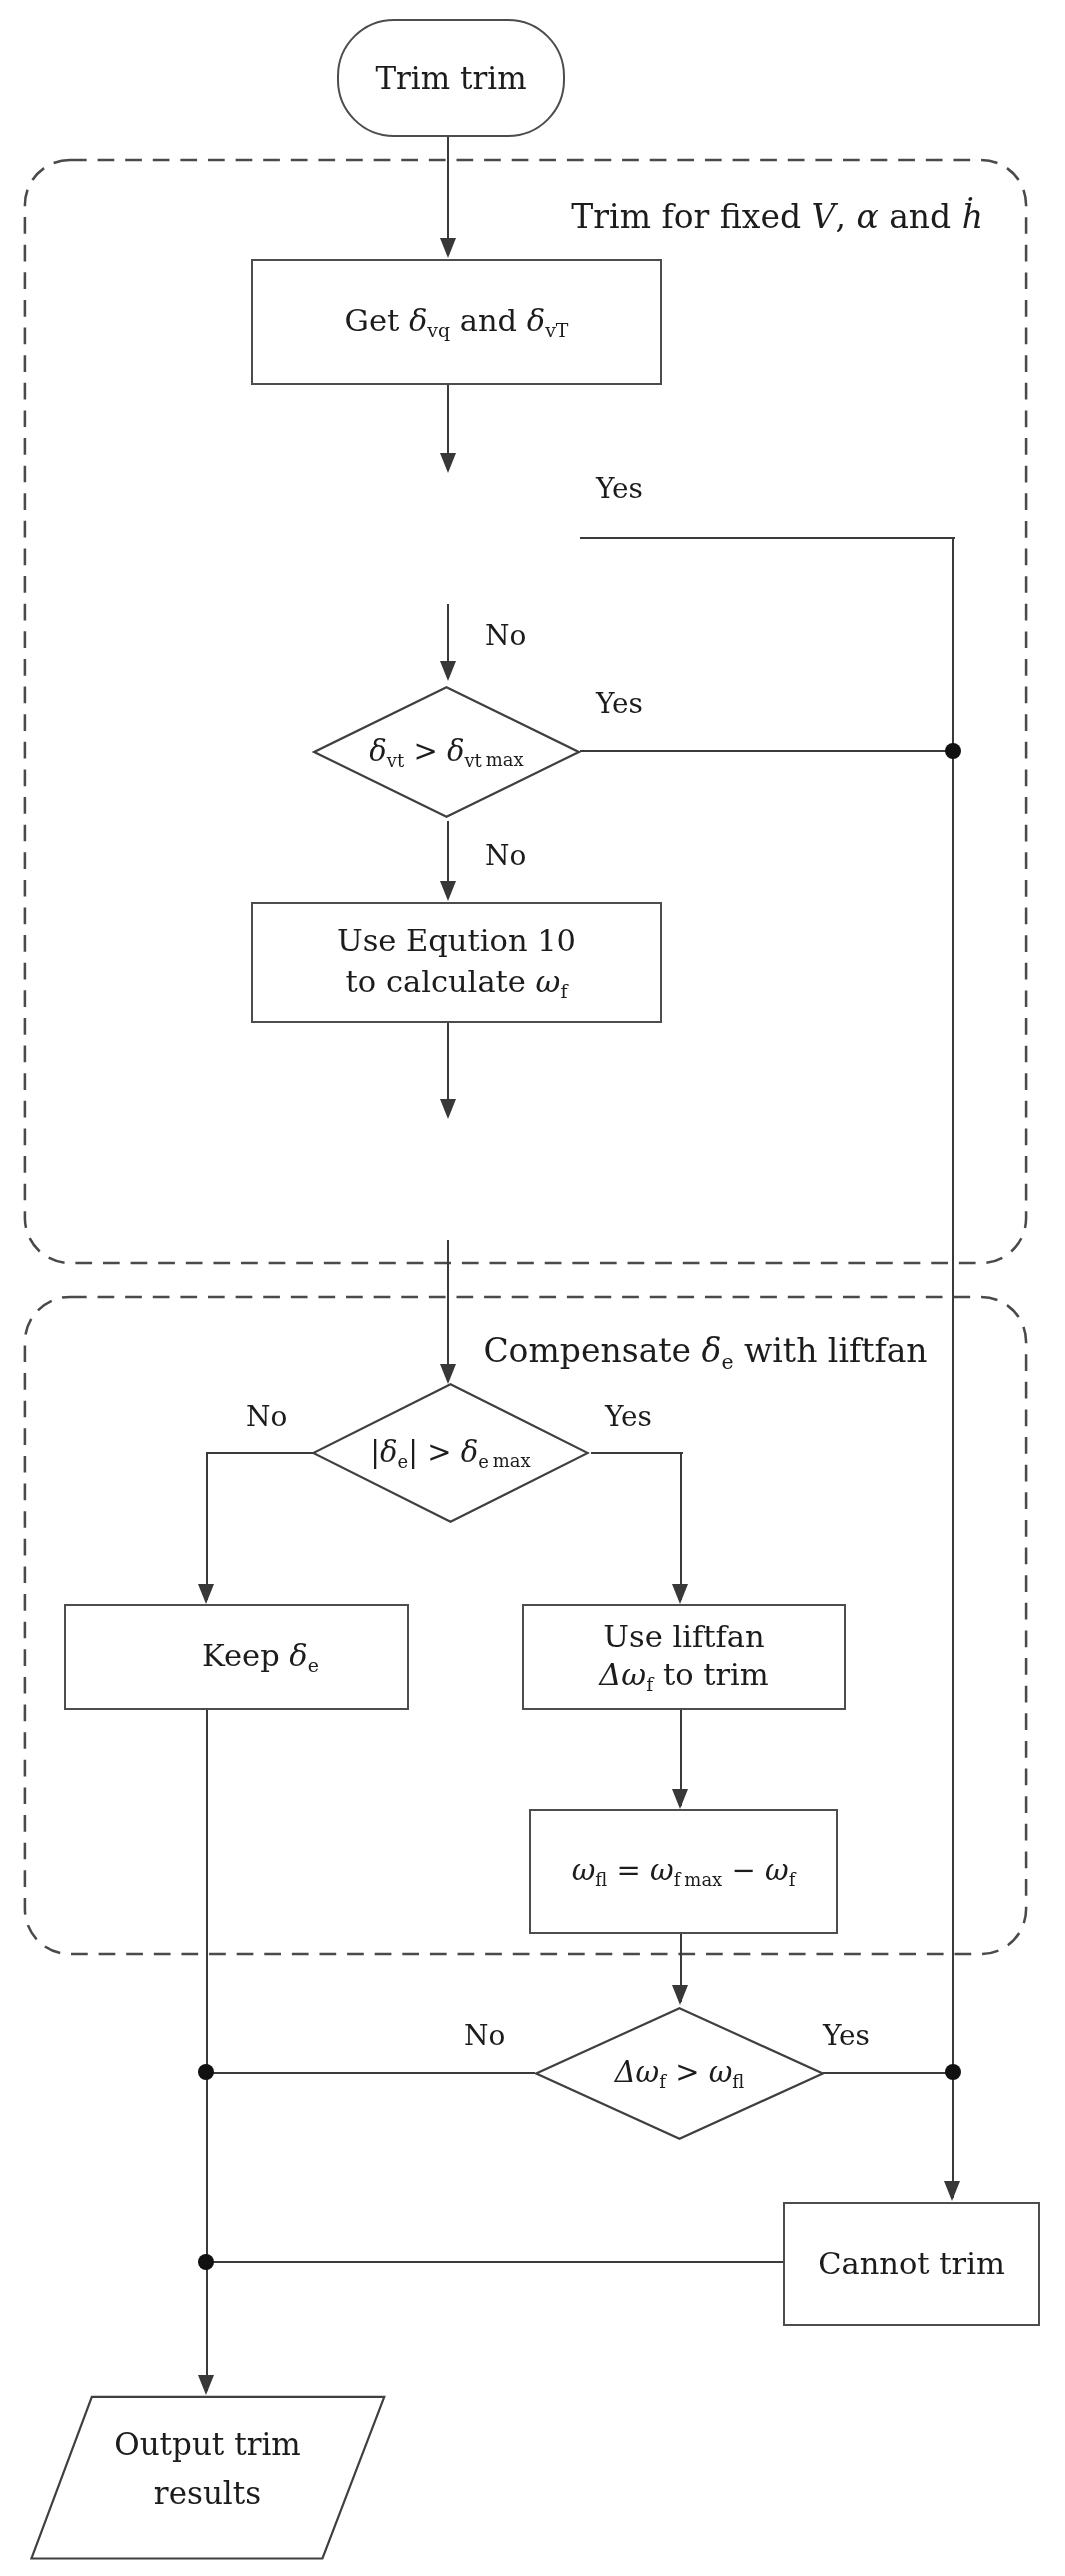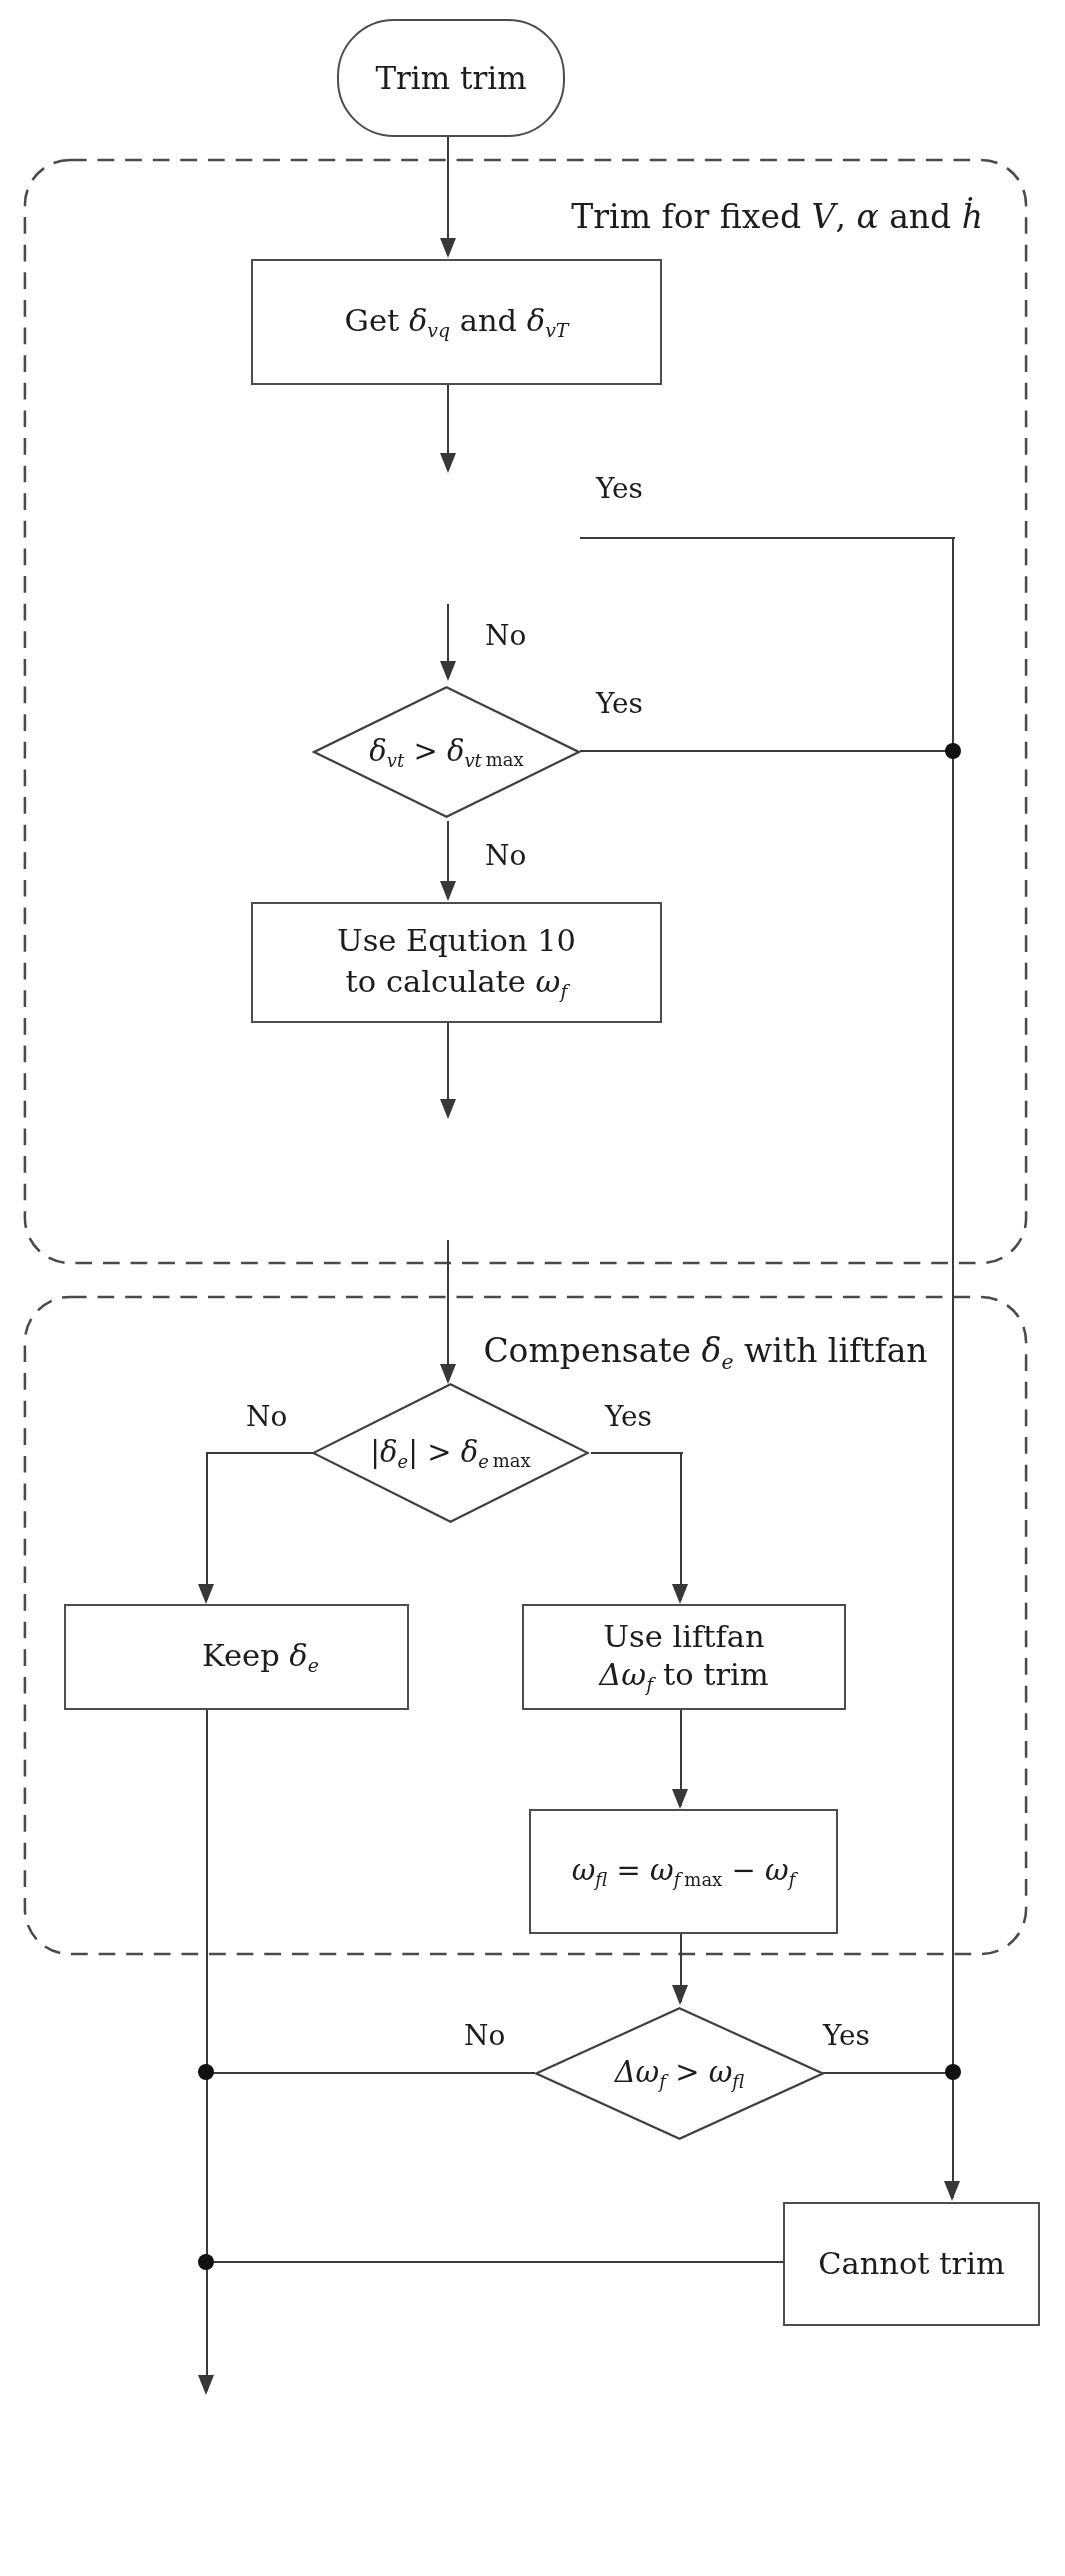--- a/index.html
+++ b/index.html
@@ -28,21 +28,21 @@
   .dtext { position:absolute; inset:0; display:flex; align-items:center; justify-content:center;
            font-size:29px; text-align:center; }
   .para { position:absolute; }
   .para svg { position:absolute; left:0; top:0; width:100%; height:100%; }
   .ptext { position:absolute; text-align:center; font-size:31px; line-height:1.58; }
   .region { position:absolute; }
   .region svg { position:absolute; left:0; top:0; width:100%; height:100%; }
   .region-label { position:absolute; font-size:33px; }
   .edge-label { position:absolute; font-size:28px; }
   .m { font-style:italic; }
-  .sub { font-size:0.62em; font-style:italic; vertical-align:-0.32em; }
+  .sub { font-size:0.62em; vertical-align:-0.32em; }
   .rm { font-style:normal; margin-left:0.22em; }
 </style>
 </head>
 <body>
 
 <div class="canvas">
 
   <div class="region" style="left:22px; top:157px; width:1007px; height:1109px;">
     <svg viewBox="0 0 1386 1526" preserveAspectRatio="none">
       <rect x="4" y="4" width="1378" height="1518" rx="62" fill="none" stroke="#4a4a4a" stroke-width="3.5" stroke-dasharray="23 15"></rect>
@@ -163,15 +163,24 @@
       <span><span class="m">Δω</span><sub class="sub">f</sub><span> &gt; </span><span class="m">ω</span><sub class="sub">fl</sub></span>
     </div>
   </div>
   <div class="edge-label" style="left:464px; top:2019px;">No</div>
   <div class="edge-label" style="left:823px; top:2019px;">Yes</div>
 
   <div class="rect" style="left:783px; top:2202px; width:253px; height:120px;">
     <span>Cannot trim</span>
   </div>
 
+  <div class="para" style="left:22px; top:2391px; width:371px; height:174px;">
+    <svg viewBox="0 0 510 240" preserveAspectRatio="none">
+      <polygon points="96,8 498,8 413,231 13,231" fill="#ffffff" stroke="#3f3f3f" stroke-width="3"></polygon>
+    </svg>
+    <div class="ptext" style="left:40px; top:29px; width:291px;">
+      <span>Output trim</span><br>
+      <span>results</span>
+    </div>
+  </div>
 
 </div>
 
 
 </body></html>

